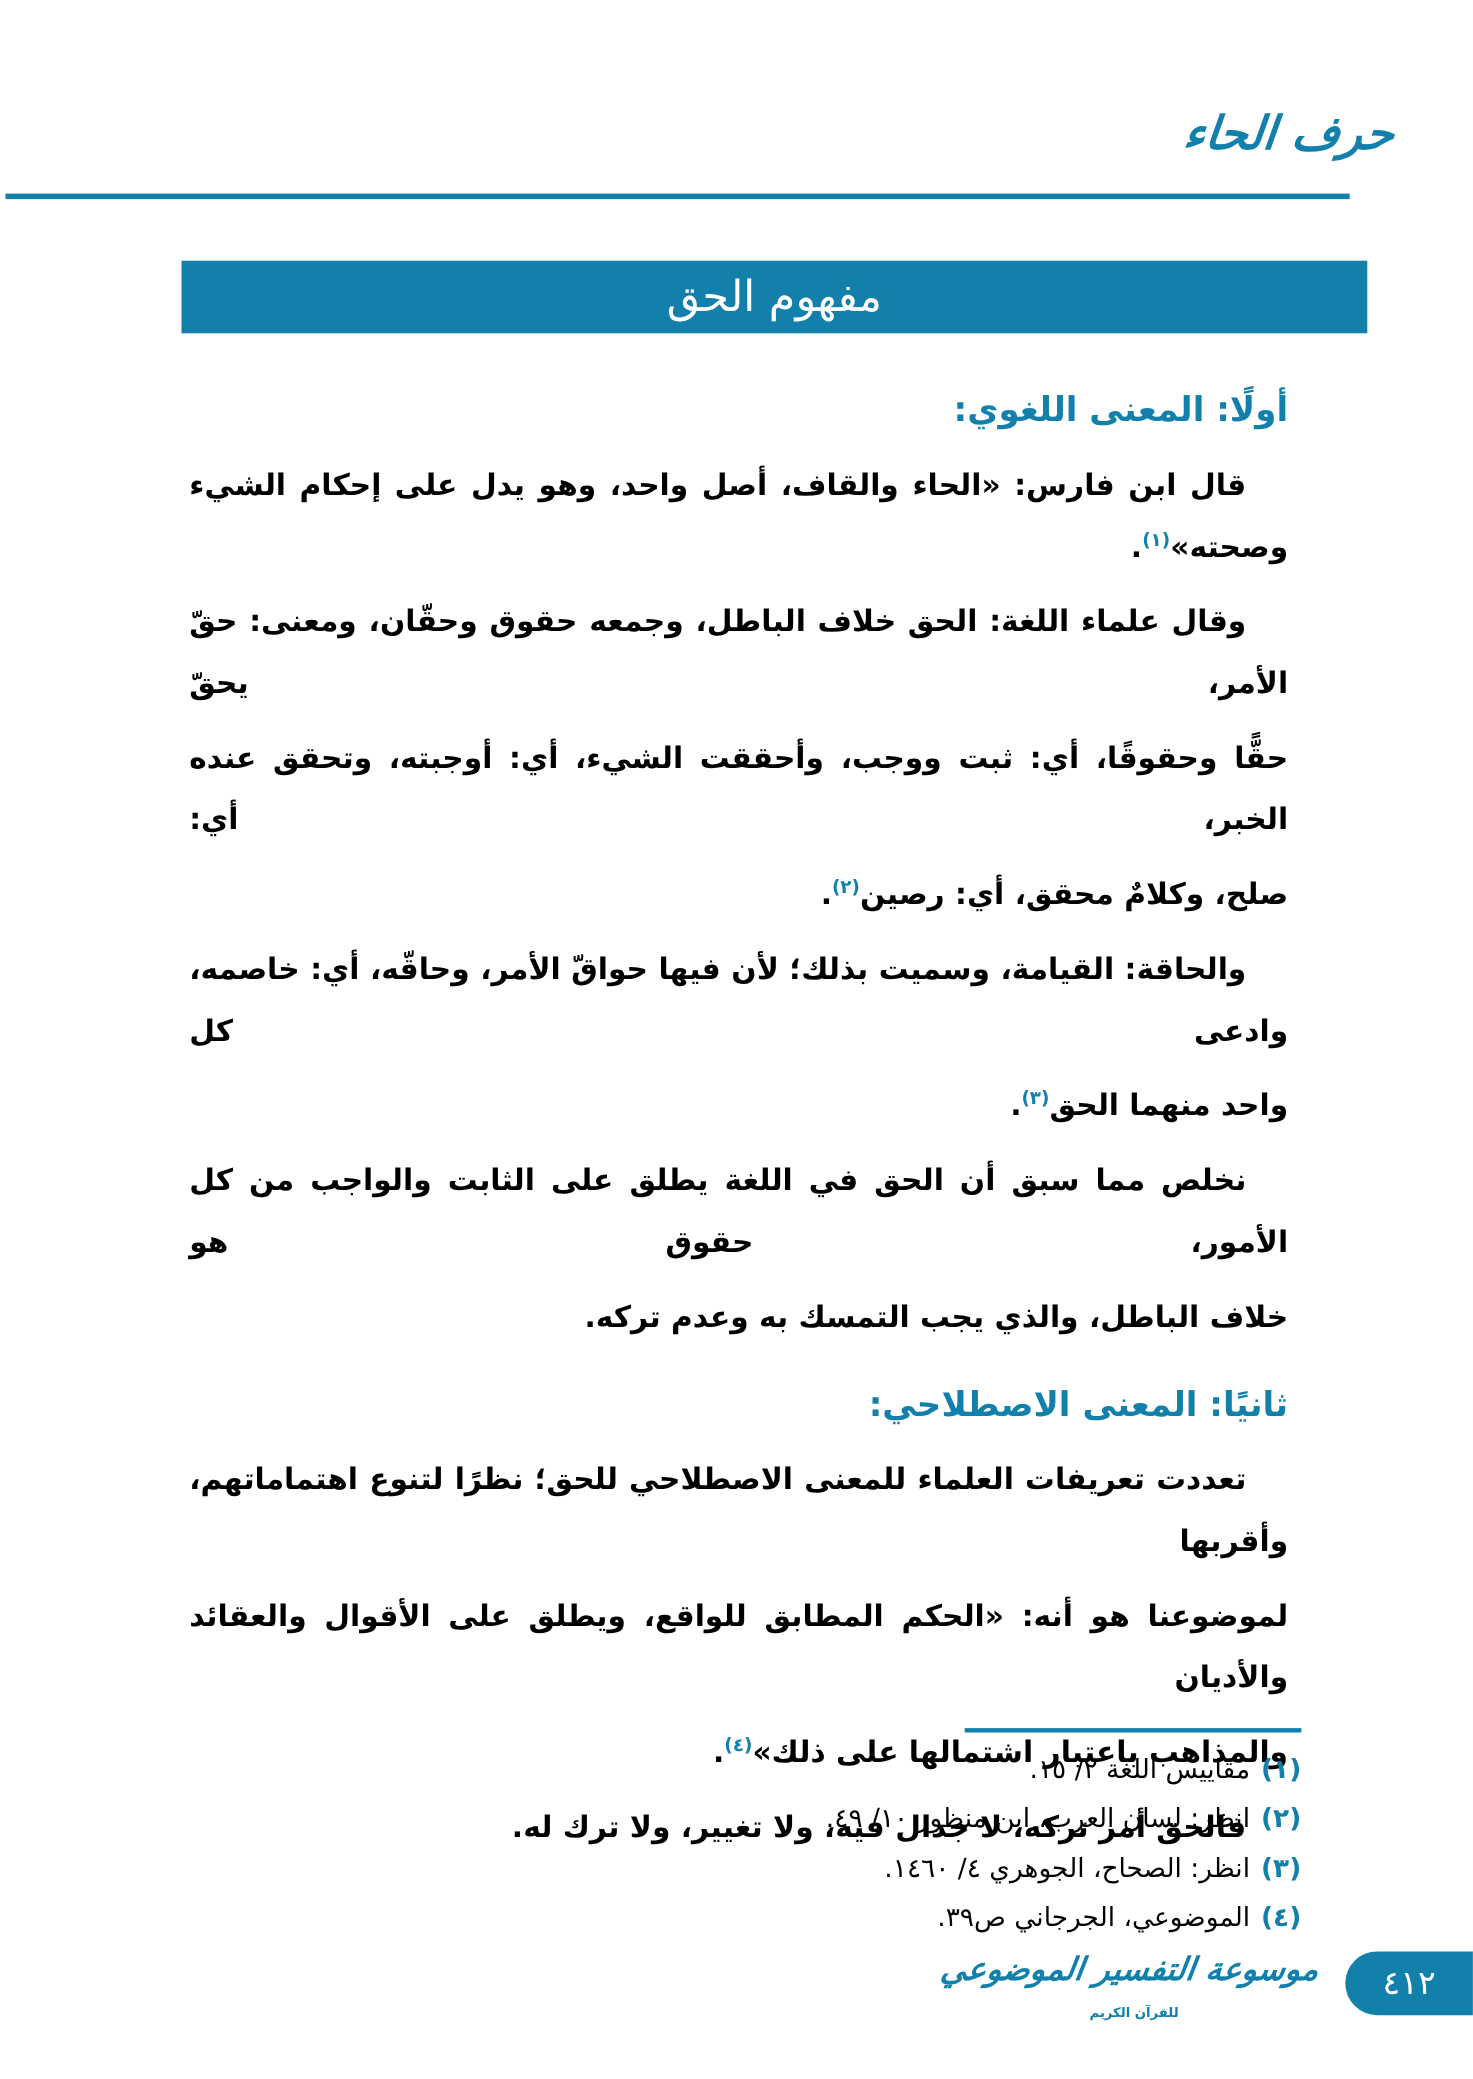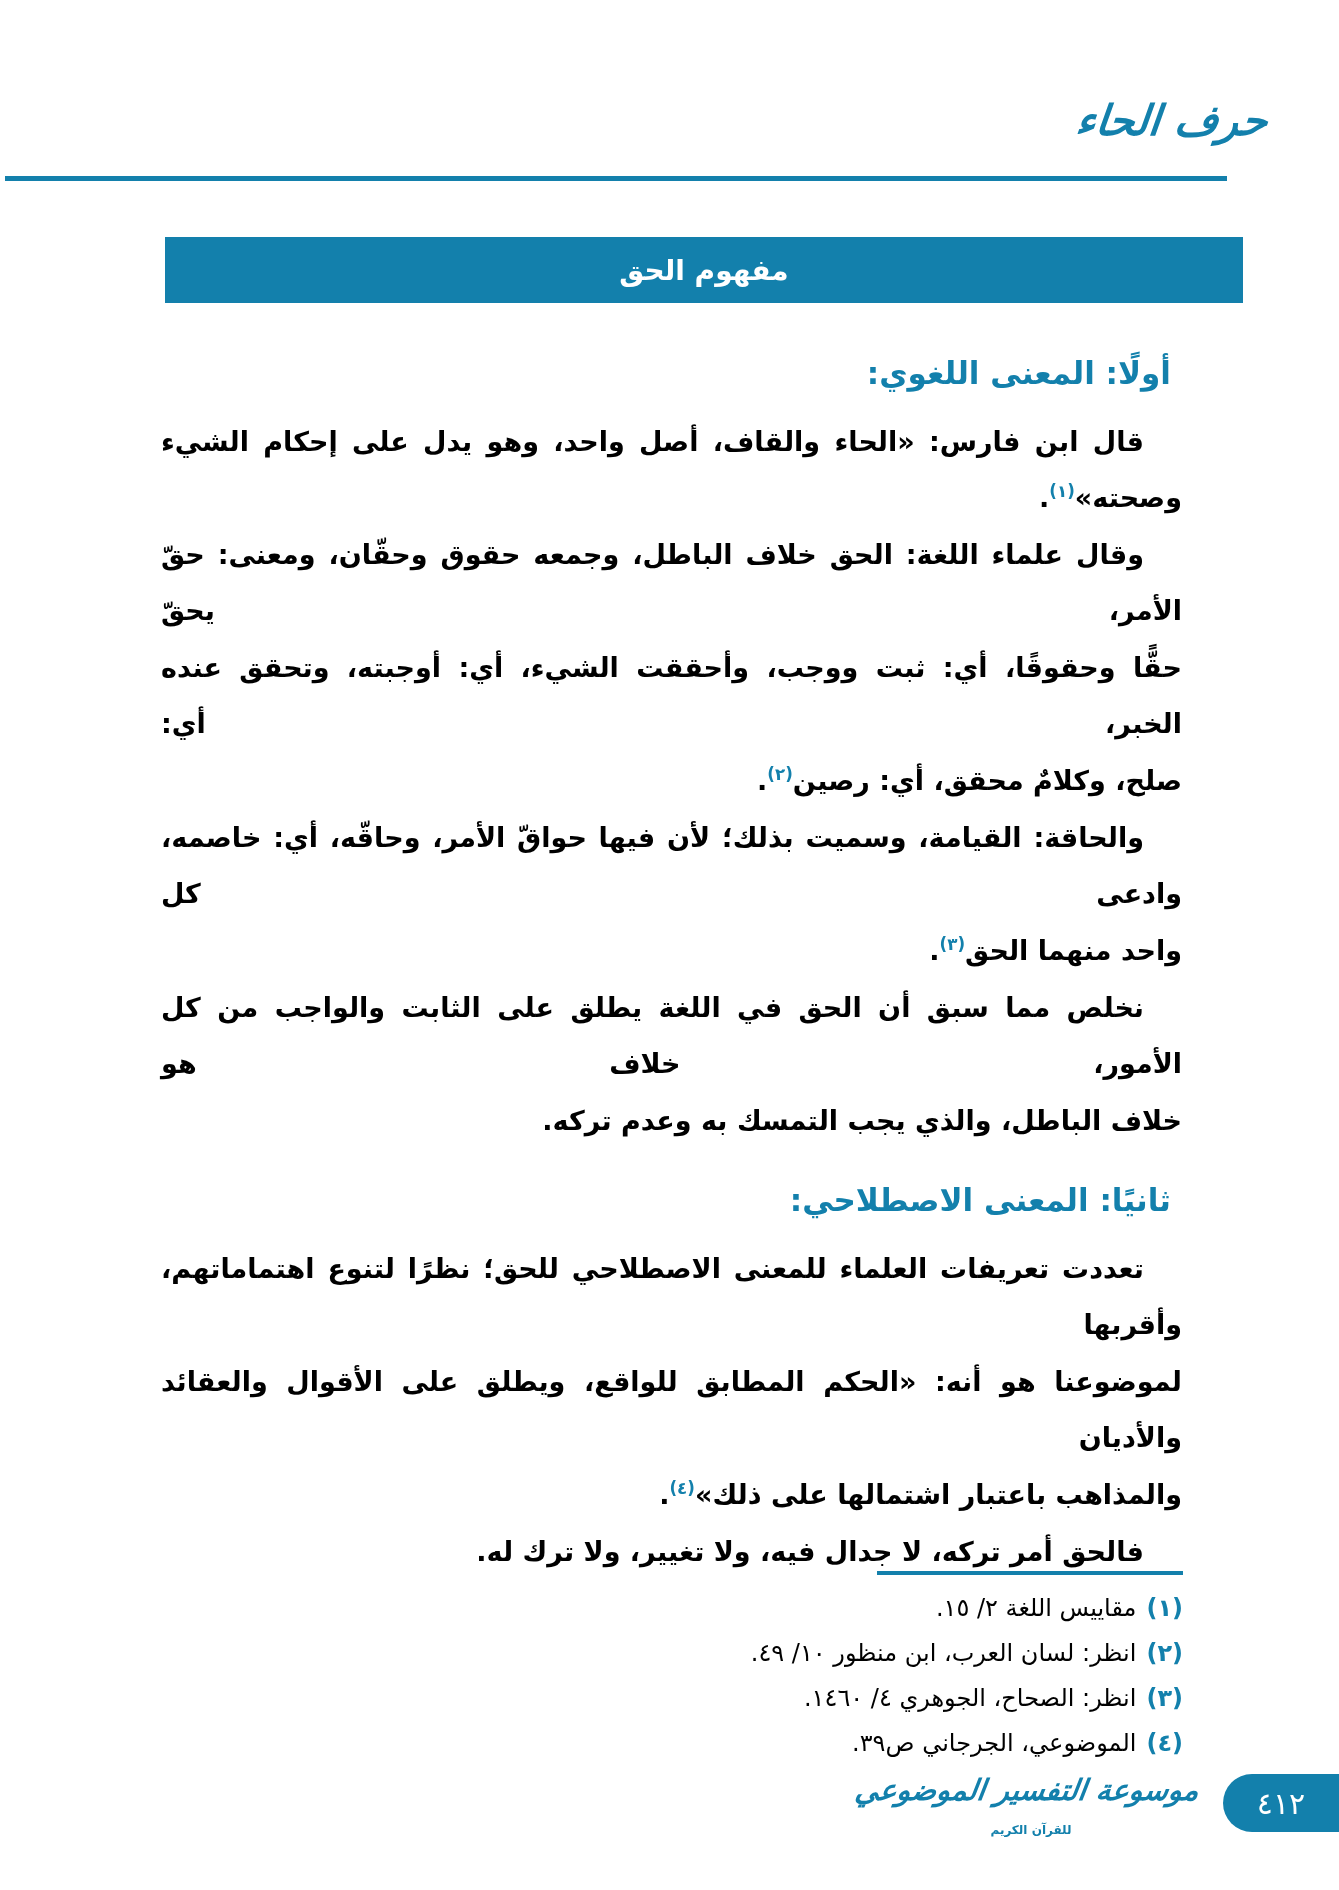--- a/index.html
+++ b/index.html
@@ -28,36 +28,36 @@
     position:absolute;top:176px;left:5px;width:1222px;height:5px;
     background:var(--accent);
   }
   
   .banner{
     position:absolute;top:237px;left:165px;width:1078px;height:66px;
     background:var(--accent);
     display:flex;align-items:center;justify-content:center;
   }
   .banner-title{
-    color:#ffffff;font-size:28px;font-weight:bold;
+    color:#ffffff;font-size:39px;font-weight:normal;
     letter-spacing:1px;
   }
   
   .body-col{
     position:absolute;top:332px;left:160px;width:1023px;
     font-size:27px;font-weight:bold;line-height:56px;
   }
   .blue-head{
     color:var(--accent);
     font-size:31px;font-weight:bold;
     text-align:right;line-height:58px;
     margin:12px;
   }
   .blue-head.second{margin-top:22px;margin-bottom:12px;}
-  .line{margin:1px;}
+  .line{margin:12px;}
   .jl{text-align:justify;text-align-last:justify;}
   .el{text-align:right;}
   .indent{text-indent:38px;}
   sup.fnref{
     color:var(--accent);
     font-size:0.62em;font-weight:bold;
     vertical-align:super;line-height:0;
   }
   
   .fn-sep{
@@ -119,21 +119,21 @@
     <div class="line jl">حقًّا وحقوقًا، أي: ثبت ووجب، وأحققت الشيء، أي: أوجبته، وتحقق عنده الخبر، أي:</div>
     <div class="line el">
       <span>صلح، وكلامٌ محقق، أي: رصين</span><sup class="fnref">(٢)</sup><span>.</span>
     </div>
 
     <div class="line jl indent">والحاقة: القيامة، وسميت بذلك؛ لأن فيها حواقّ الأمر، وحاقّه، أي: خاصمه، وادعى كل</div>
     <div class="line el">
       <span>واحد منهما الحق</span><sup class="fnref">(٣)</sup><span>.</span>
     </div>
 
-    <div class="line jl indent">نخلص مما سبق أن الحق في اللغة يطلق على الثابت والواجب من كل الأمور، خلاف هو</div>
+    <div class="line jl indent">نخلص مما سبق أن الحق في اللغة يطلق على الثابت والواجب من كل الأمور، حقوق هو</div>
     <div class="line el">خلاف الباطل، والذي يجب التمسك به وعدم تركه.</div>
 
     <h2 class="blue-head second">ثانيًا: المعنى الاصطلاحي:</h2>
 
     <div class="line jl indent">تعددت تعريفات العلماء للمعنى الاصطلاحي للحق؛ نظرًا لتنوع اهتماماتهم، وأقربها</div>
     <div class="line jl">لموضوعنا هو أنه: «الحكم المطابق للواقع، ويطلق على الأقوال والعقائد والأديان</div>
     <div class="line el">
       <span>والمذاهب باعتبار اشتمالها على ذلك»</span><sup class="fnref">(٤)</sup><span>.</span>
     </div>
 

